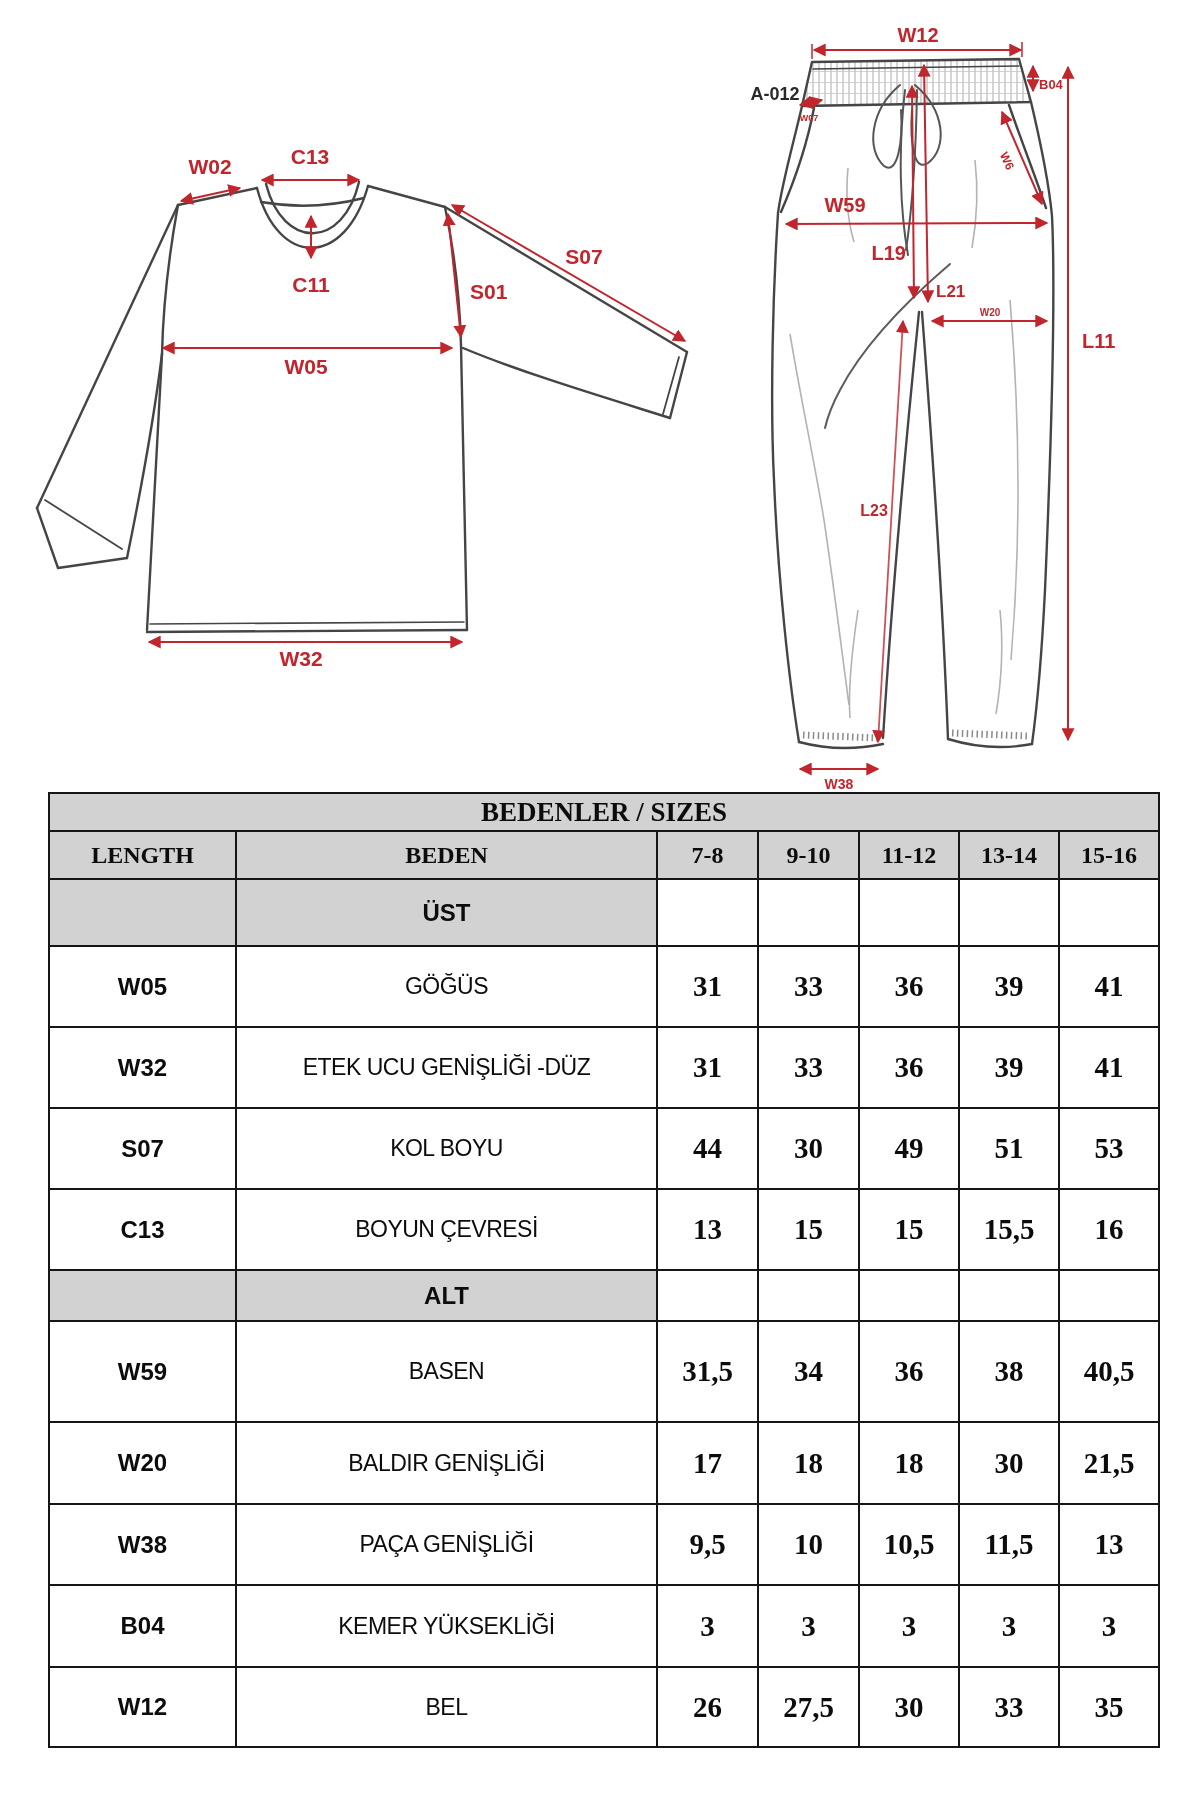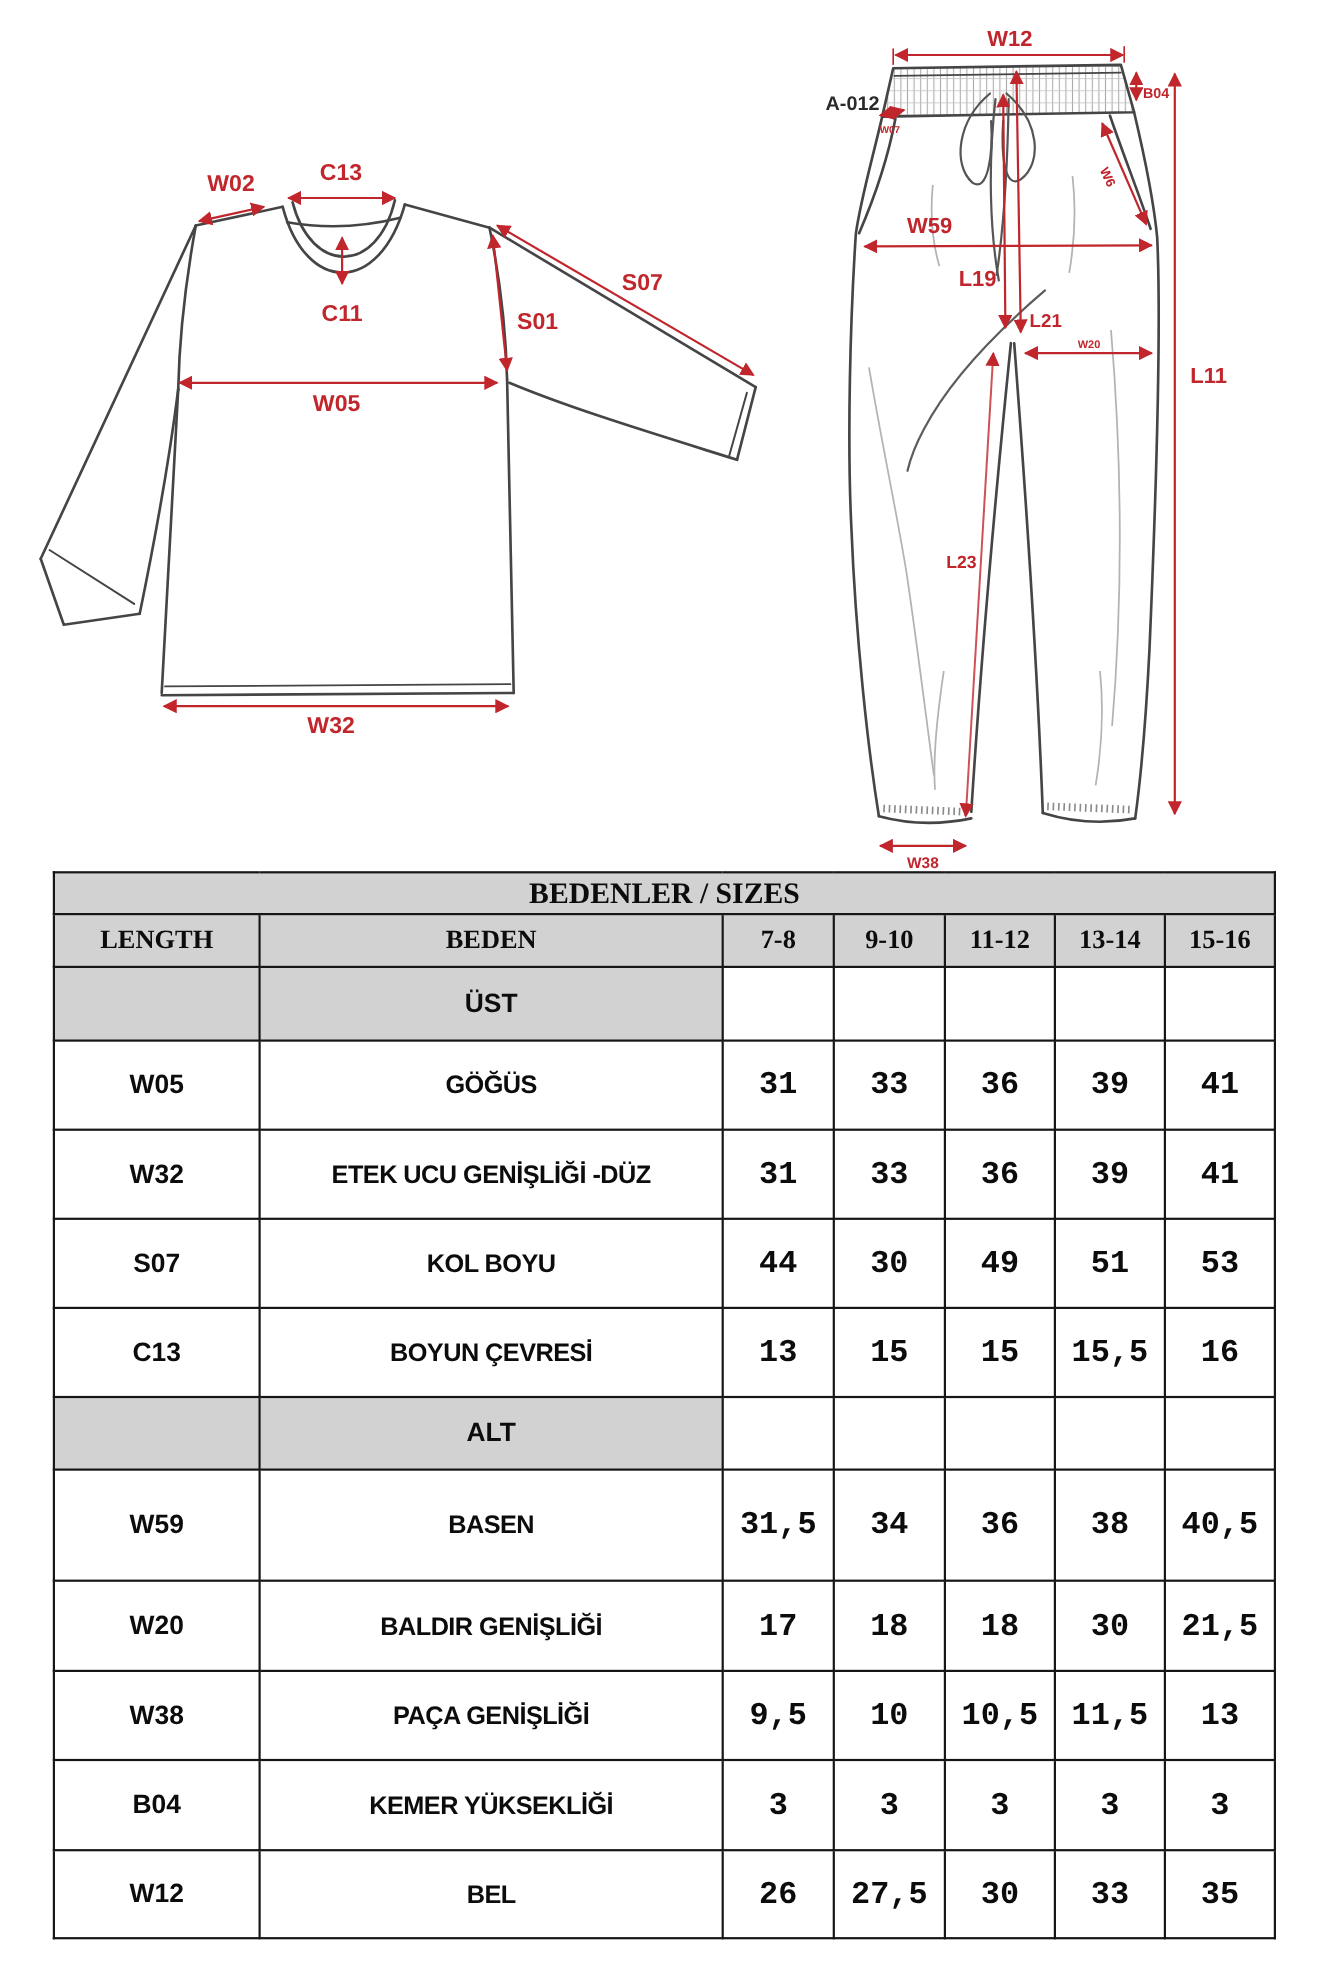--- a/index.html
+++ b/index.html
@@ -13,23 +13,23 @@
   table.size-table td{border:2px solid #161616;overflow:hidden;
     text-align:center;vertical-align:middle;padding:0;color:#0c0c0c;}
   .r-title td{background:#d2d2d2;font-family:"Liberation Serif",serif;
     font-weight:bold;font-size:27px;border-bottom:3px solid #161616;}
   .r-head td{background:#d2d2d2;font-family:"Liberation Serif",serif;
     font-weight:bold;font-size:24px;border-bottom:3px solid #161616;}
   .r-section td{border-top:3px solid #161616;border-bottom:3px solid #161616;}
   .r-section td.sec-gray{background:#d2d2d2;}
   .r-section td.sec-label{font-weight:bold;font-size:24px;}
   td.cell-code{font-weight:bold;font-size:24px;}
-  td.cell-name{font-weight:bold;font-size:23px;text-align:left;vertical-align:top;
+  td.cell-name{font-weight:normal;font-size:23px;text-align:left;vertical-align:top;
     padding:2px 6px;white-space:nowrap;letter-spacing:-0.5px;}
-  td.cell-val{font-family:Liberation Mono, monospace;font-weight:bold;font-size:29px;}
+  td.cell-val{font-family:Liberation Serif, serif;font-weight:bold;font-size:29px;}
 
   
   .dim-label{font-family:"Liberation Sans",sans-serif;font-weight:bold;fill:#c0262c;}
   .code-label{font-family:"Liberation Sans",sans-serif;font-weight:bold;fill:#2a2a2a;}
 </style>
 </head>
 <body>
 
 <div class="canvas">
 
@@ -208,21 +208,21 @@
       <tr style="height:81px">
         <td class="cell-code">C13</td>
         <td class="cell-name">BOYUN ÇEVRESİ</td>
         <td class="cell-val">13</td>
         <td class="cell-val">15</td>
         <td class="cell-val">15</td>
         <td class="cell-val">15,5</td>
         <td class="cell-val">16</td>
       </tr>
 
-      <tr class="r-section" style="height:66px">
+      <tr class="r-section" style="height:51px">
         <td class="sec-gray"></td>
         <td class="sec-gray sec-label">ALT</td>
         <td></td>
           <td></td>
         <td></td>
           <td></td>
         <td></td>
       </tr>
 
       <tr style="height:101px">

